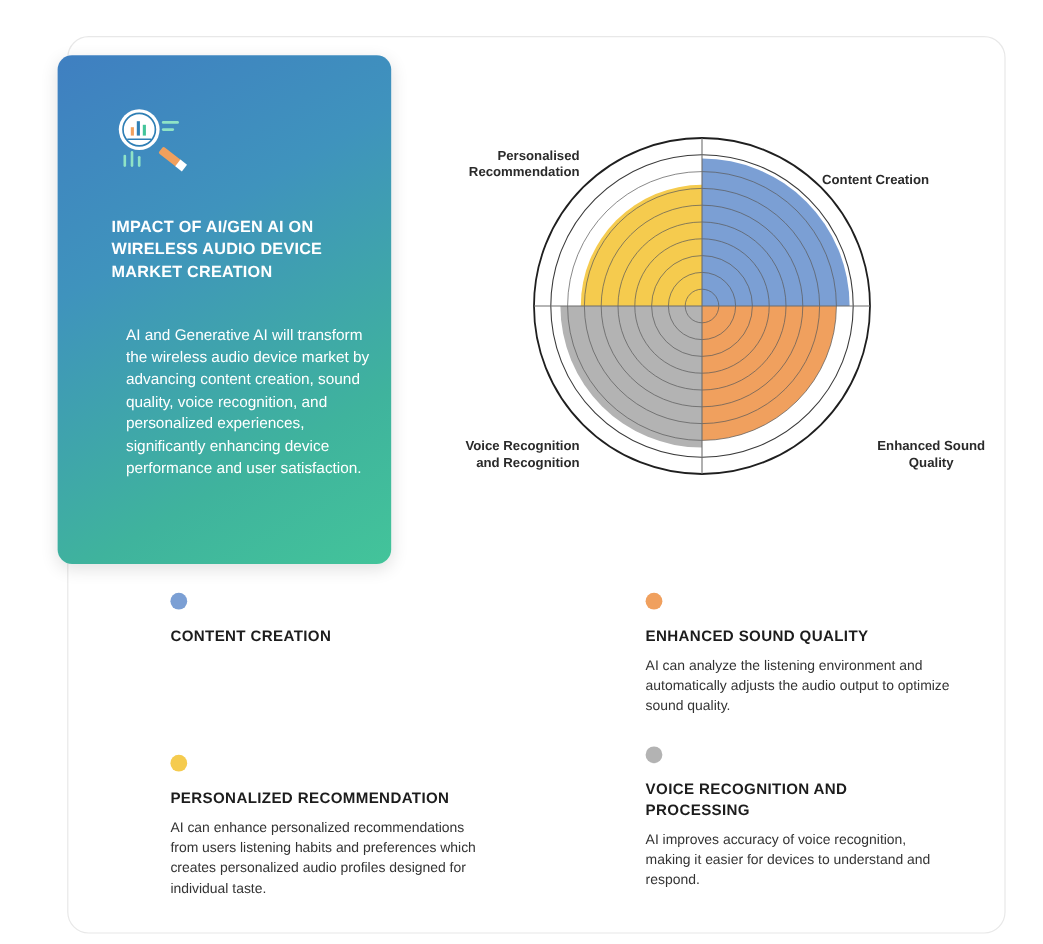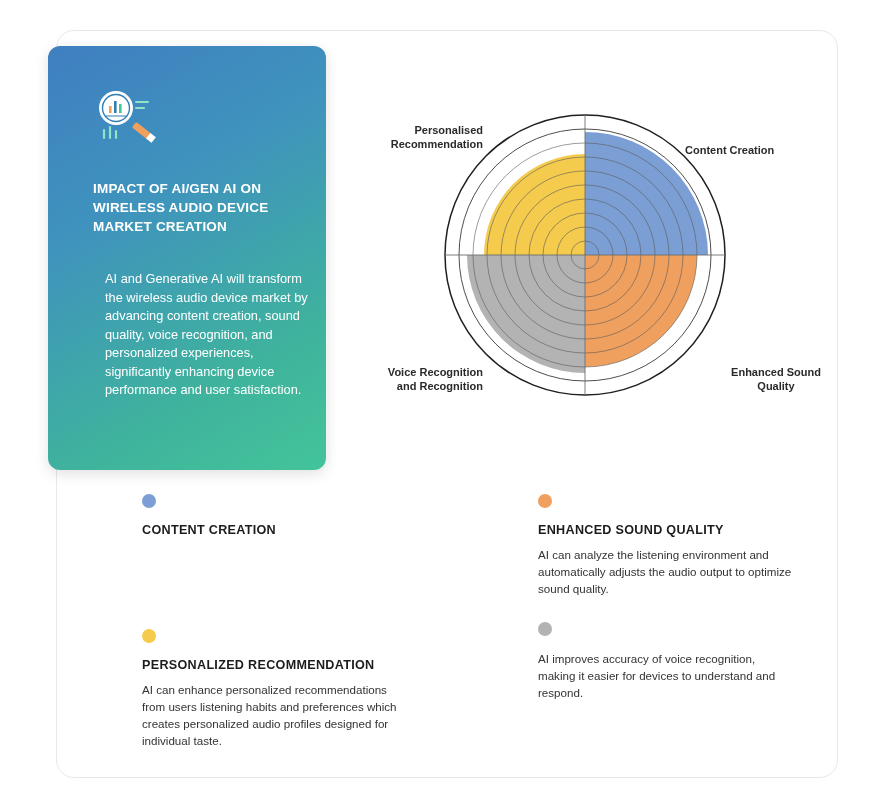--- a/index.html
+++ b/index.html
@@ -208,16 +208,17 @@
   </div>
 
   <div class="legend-item li-2">
     <span class="legend-dot" style="background:#f0a05e"></span>
     <div class="legend-title">ENHANCED SOUND QUALITY</div>
     <div class="legend-desc">AI can analyze the listening environment and automatically adjusts the audio output to optimize sound quality.</div>
   </div>
 
   <div class="legend-item li-4">
     <span class="legend-dot" style="background:#b3b3b3"></span>
+    <div class="legend-title">VOICE RECOGNITION AND PROCESSING</div>
     <div class="legend-desc">AI improves accuracy of voice recognition, making it easier for devices to understand and respond.</div>
   </div>
 
 </div>
 
 </body></html>

